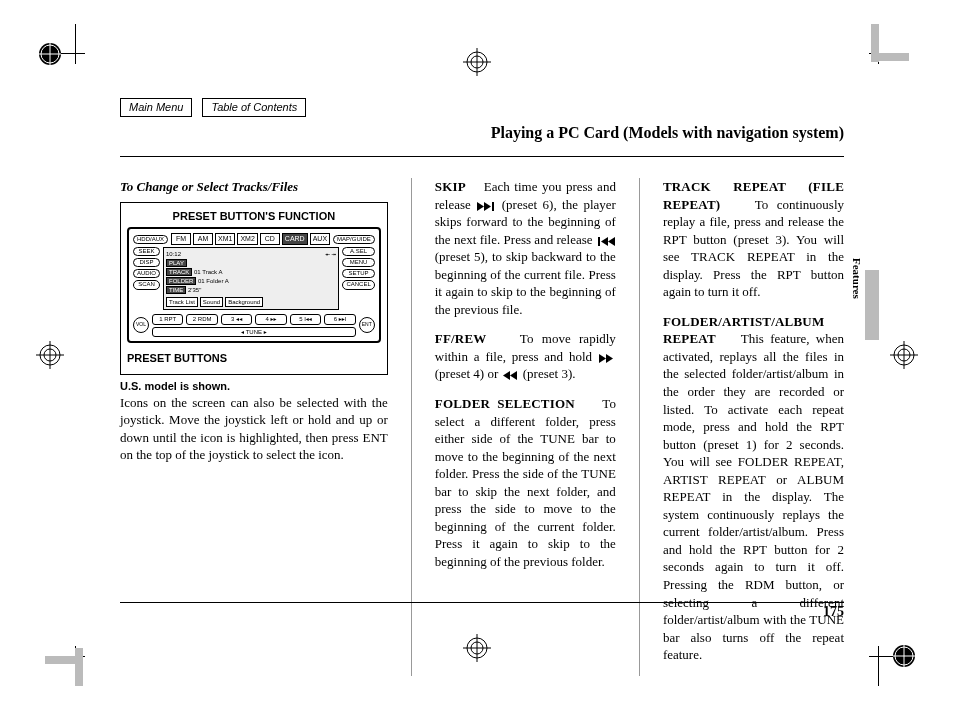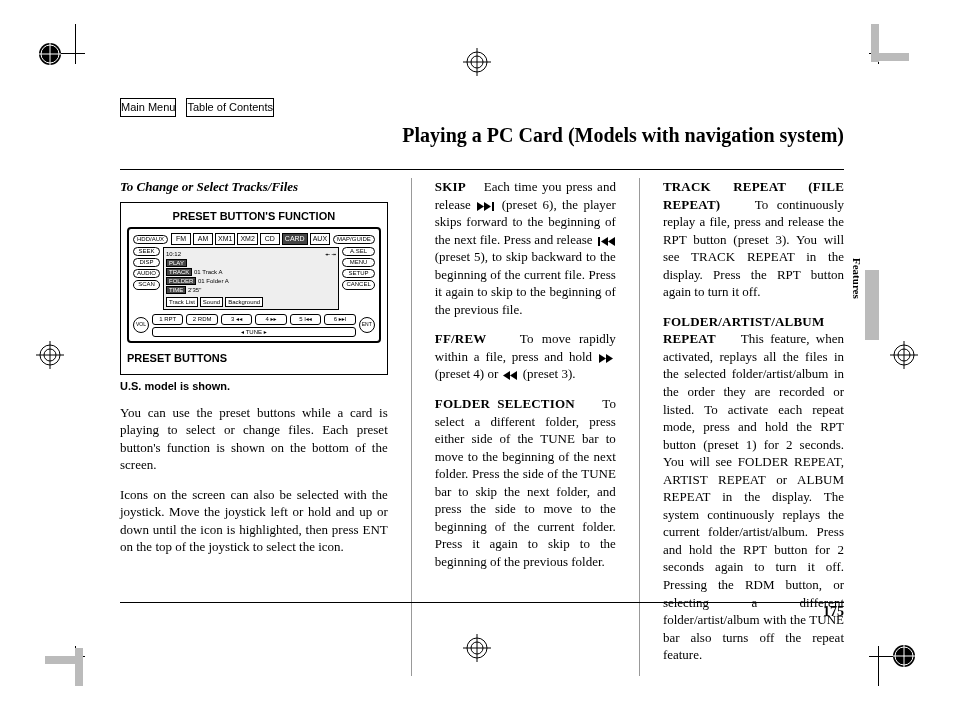--- a/index.html
+++ b/index.html
@@ -40,29 +40,29 @@
   .tab-feature { position:absolute; right: 75px; top: 270px; width:14px; height:70px; background:#bbb; }
   .tab-feature-text {
     position:absolute; right: 90px; top: 258px;
     writing-mode: vertical-rl;
     font-size: 11px; font-weight: bold; font-family: "Times New Roman", serif;
   }
   .nav-buttons {
     position:absolute; top: 98px; left: 120px; display:flex; gap:10px;
   }
   .nav-btn {
-    border: 1px solid #000; padding: 1px 0; font-family: Arial, sans-serif;
-    font-size: 11px; background:#fff; cursor:pointer;
+    border: 1px solid #000; padding: 1px 8px; font-family: Arial, sans-serif;
+    font-size: 11px; background:#fff; cursor:pointer;font-style:italic;
   }
   .page-title {
     position:absolute; top: 122px; right: 110px; left: 120px;
     text-align:right;
-    font-size: 20px; font-weight: bold;
+    font-size: 16px; font-weight: bold;
     border-bottom: 1px solid #000;
-    padding-bottom: 20px;
+    padding-bottom: 12px;
   }
   .cols {
     position:absolute; top: 178px; left: 120px; right: 110px;
     display:flex; gap: 23px;
   }
   .col { flex: 1 1 0; }
   .col-sep { width: 0; border-right: 1px solid #999; }
   .subhead-it {
     font-style: italic; font-weight: bold; font-size: 13px; margin-bottom: 6px;
   }
@@ -227,21 +227,20 @@
             </div>
             <div style="text-align:center; font-size:6px; border:1px solid #000; border-radius:3px; margin-top:2px;">◂ <span>TUNE</span> ▸</div>
           </div>
           <div class="rbtn-rd">ENT</div>
         </div>
       </div>
       <div class="fig-caption">PRESET BUTTONS</div>
     </div>
     <div class="fig-note">U.S. model is shown.</div>
 
-    <p style="margin-top:10px;">You can use the preset buttons while a card is playing to select or change files. Each preset button's function is shown on the bottom of the screen.</p>
     <p>Icons on the screen can also be selected with the joystick. Move the joystick left or hold and up or down until the icon is highlighted, then press ENT on the top of the joystick to select the icon.</p>
   </div>
 
   <div class="col-sep"></div>
 
   <div class="col">
     <p class="para-runin">
       <b class="head">SKIP</b> &nbsp;&nbsp;
       <span>Each time you press and release </span>
       <svg class="icon-inline" width="18" height="9">

